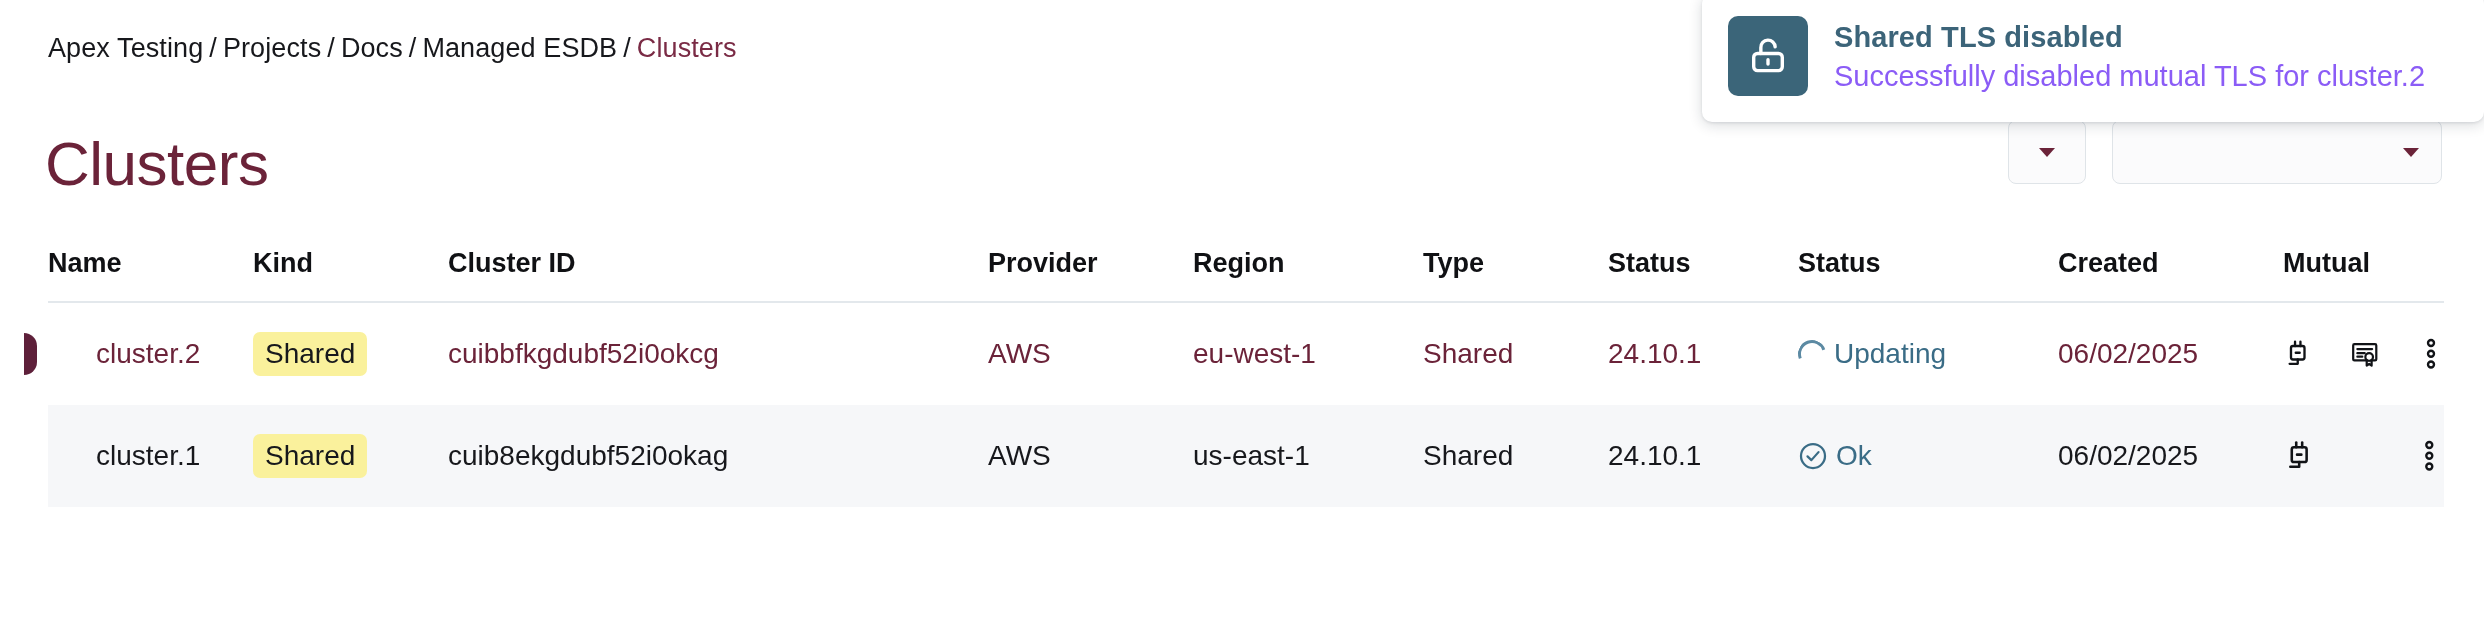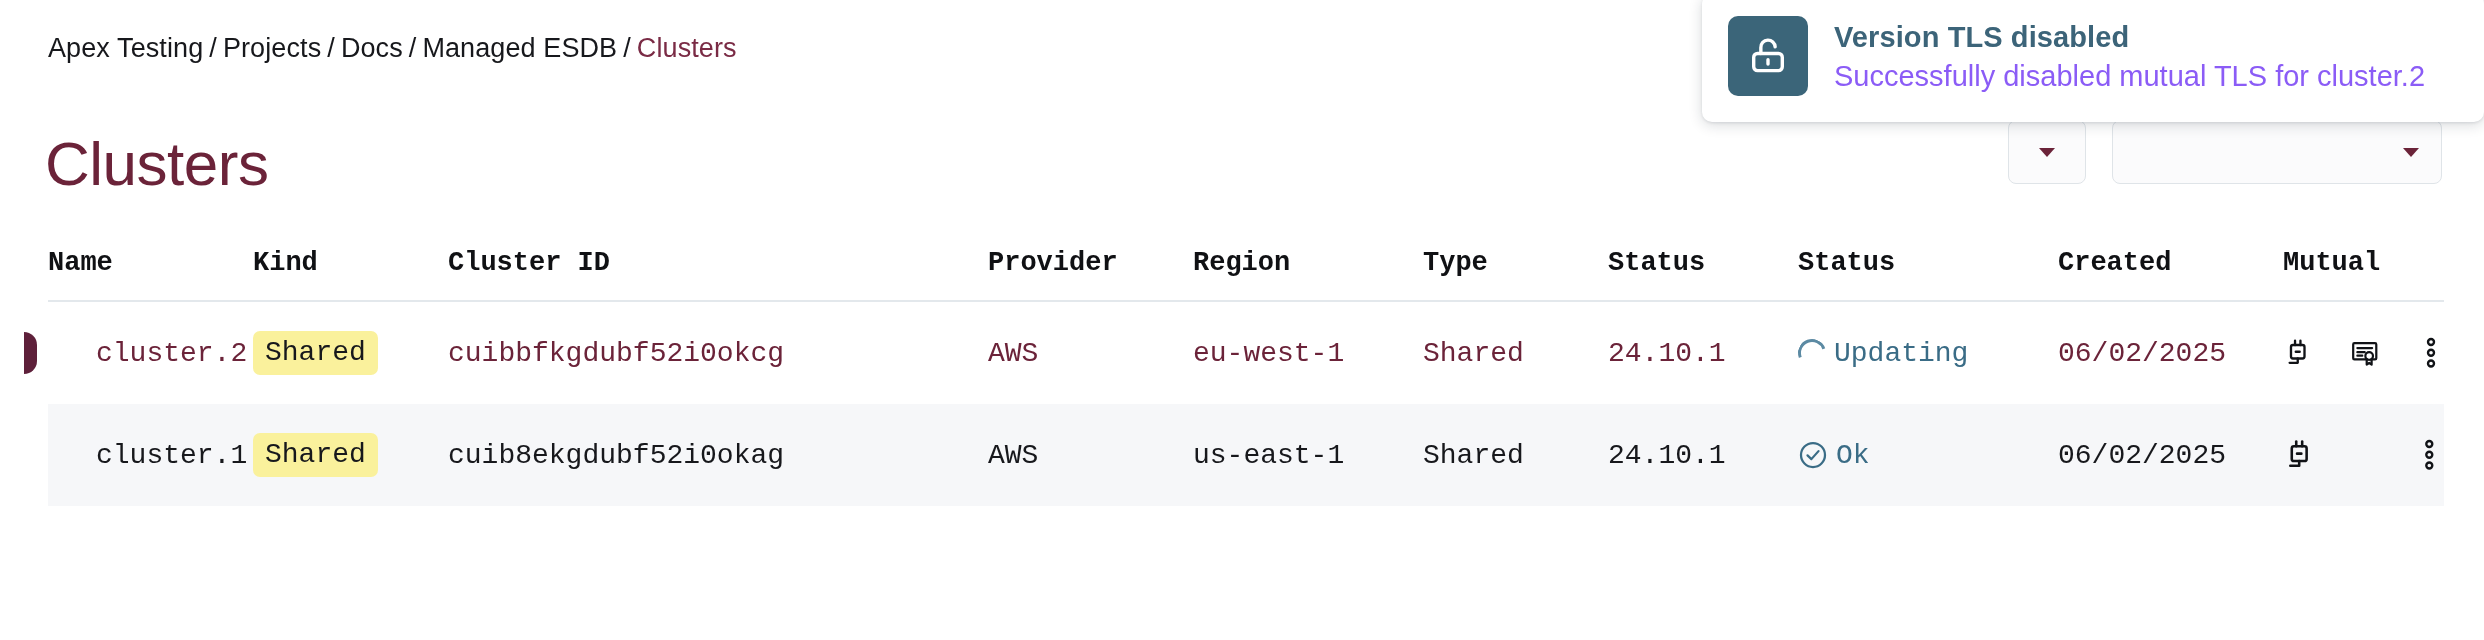--- a/index.html
+++ b/index.html
@@ -78,21 +78,20 @@
   .table-wrap {
     position: absolute;
     left: 48px;
     top: 248px;
     width: 2396px;
   }
   table.clusters {
     width: 100%;
     border-collapse: collapse;
     table-layout: fixed;
-    font-family: Liberation Mono, monospace;
   }
   table.clusters thead th {
     text-align: left;
     font-size: 27px;
     font-weight: 700;
     color: #101114;
     padding: 0 0 22px 0;
     border-bottom: 2px solid #e3e8ec;
     white-space: nowrap;
   }
@@ -336,16 +335,16 @@
 
 <div class="toast">
   <div class="toast-icon-box">
     <svg width="44" height="44" viewBox="0 0 24 24" fill="none" stroke="#ffffff" stroke-width="1.85" stroke-linecap="round" stroke-linejoin="round">
       <rect x="4.2" y="10.6" width="15.6" height="9.4" rx="2.1"></rect>
       <path d="M8.1 10.6 V7.4 a3.9 3.9 0 0 1 7.8 -0.35"></path>
       <line x1="12" y1="14" x2="12" y2="16.4"></line>
     </svg>
   </div>
   <div class="toast-body">
-    <div class="toast-title">Version TLS disabled</div>
+    <div class="toast-title">Shared TLS disabled</div>
     <div class="toast-message">Successfully disabled mutual TLS for cluster.2</div>
   </div>
 </div>
 
 </body></html>

